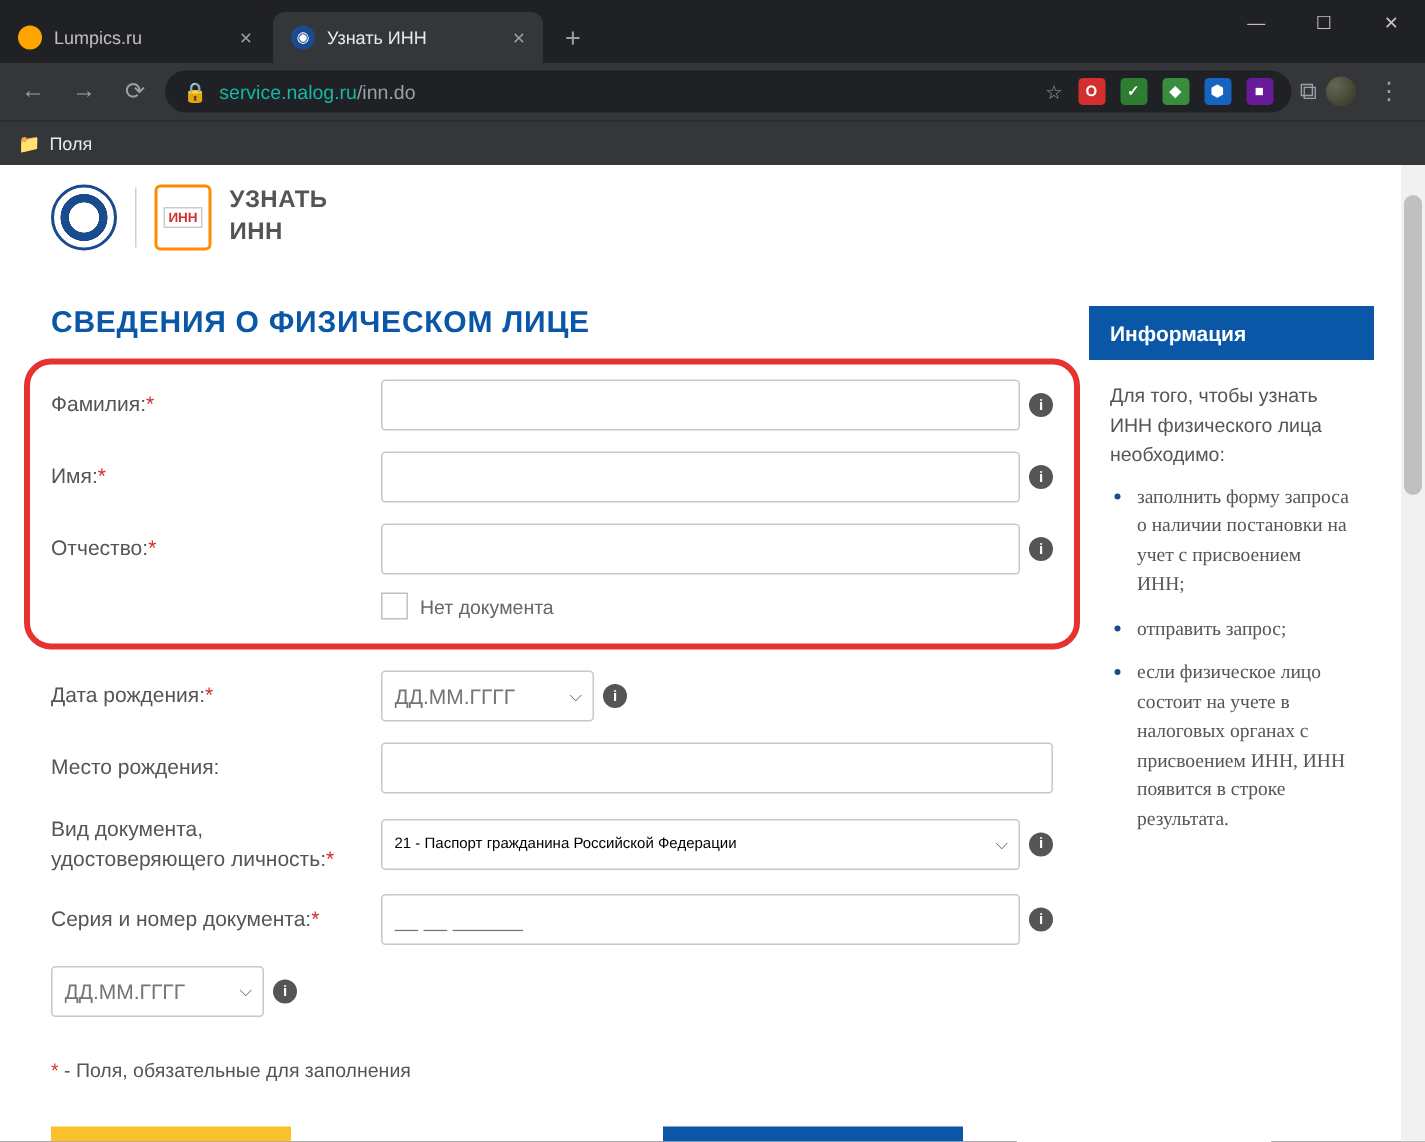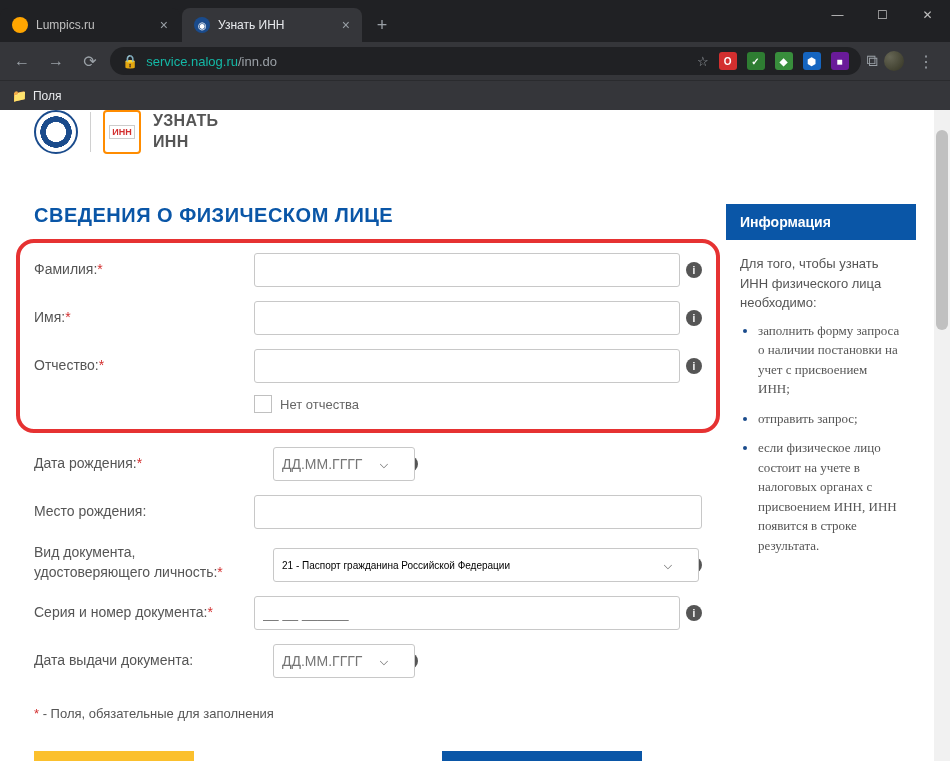--- a/index.html
+++ b/index.html
@@ -36,47 +36,47 @@
 .bm-icon { color: #8ab4f8; }
 
 
 .page-wrap { background: #fff; height: calc(100% - 110px); position: relative; }
 .page-scroll { position: absolute; right: 0; top: 0; bottom: 0; width: 16px; background: #f1f1f1; }
 .page-thumb { position: absolute; right: 2px; top: 20px; width: 12px; height: 200px; background: #c0c0c0; border-radius: 6px; }
 
 .content { padding: 0 0 0 0; height: 100%; overflow: hidden; }
 
 
-.site-header { height: 70px; background: #fff; display: flex; align-items: flex-start; padding: 0 34px; }
+.site-header { height: 70px; background: #fff; display: flex; align-items: center; padding: 0 34px; }
 .logo-block { display: flex; align-items: center; gap: 12px; }
 .logo1 { width: 44px; height: 44px; border: 2px solid #1a4b8c; border-radius: 50%; background: radial-gradient(circle, #fff 35%, #1a4b8c 36%, #1a4b8c 55%, #fff 56%); position: relative; }
 .logo-sep { width: 1px; height: 40px; background: #d0d0d0; }
 .logo2 { width: 38px; height: 44px; border: 2px solid #ff8c00; border-radius: 4px; position: relative; display:flex; align-items:center; justify-content:center; }
 .logo2-inn { font-size: 9px; font-weight: bold; color: #d32f2f; background:#fff; border:1px solid #ccc; padding:1px 2px; }
 .site-title { margin-left: 0; font-size: 16px; font-weight: 600; color: #555; letter-spacing: 0.3px; line-height:1.3; }
 
 
 .main { display: flex; padding: 24px 34px 0 34px; gap: 24px; }
 .form-col { flex: 1; }
 .sidebar { width: 190px; }
 
 h1.section { color: #0a56a7; font-size: 20px; font-weight: 700; letter-spacing: 0.5px; margin-bottom: 18px; text-transform: uppercase; }
 
 .highlight-box { border: 4px solid #e63232; border-radius: 18px; padding: 10px 14px 16px 14px; margin-left: -18px; margin-right: -18px; margin-top: -6px; }
 
 .form-row { display: flex; align-items: center; margin-bottom: 14px; min-height: 32px; }
-.form-row.tall { align-items: flex-end; }
+.form-row.tall { align-items: center; }
 .form-label { width: 220px; color: #555; font-size: 14px; line-height: 1.4; }
 .req { color: #d32f2f; }
 .form-control { flex: 1; display: flex; align-items: center; gap: 6px; }
 .input { flex: 1; height: 34px; border: 1px solid #c8c8c8; border-radius: 3px; padding: 0 8px; font-size: 10px; background: #fff; }
 .input.short { flex: none; width: 130px; }
 .input.mask { color: #999; font-size:14px;}
 .select-wrap { flex: 1; position: relative; }
-.select-wrap .input { width: 100%; padding-right: 24px; margin-left: 19px; }
+.select-wrap .input { width: 100%; padding-right: 24px; }
 .select-caret { position: absolute; right: 8px; top: 50%; transform: translateY(-50%); color: #666; font-size: 11px; pointer-events: none; }
 .info-ic { width: 16px; height: 16px; border-radius: 50%; background: #555; color: #fff; font-size: 10px; font-weight: bold; display: flex; align-items: center; justify-content: center; flex: none; }
 .checkbox-row { display: flex; align-items: center; gap: 8px; margin-left: 220px; margin-top: -2px; }
 .checkbox { width: 18px; height: 18px; border: 1px solid #c0c0c0; background: #fff; }
 .checkbox-label { font-size: 13px; color: #666; }
 
 .note { font-size: 13px; color: #555; margin-top: 28px; }
 .note .req { color: #d32f2f; }
 
 
@@ -180,21 +180,21 @@
           </div>
           <div class="form-row">
             <div class="form-label"><span>Отчество:</span><span class="req">*</span></div>
             <div class="form-control">
               <input class="input" value="" style="">
               <span class="info-ic">i</span>
             </div>
           </div>
           <div class="checkbox-row">
             <div class="checkbox"></div>
-            <span class="checkbox-label">Нет отчества</span>
+            <span class="checkbox-label">Нет документа</span>
           </div>
         </div>
 
         <div class="form-row" style="margin-top:14px">
           <div class="form-label"><span>Дата рождения:</span><span class="req">*</span></div>
           <div class="form-control">
             <div class="select-wrap" style="flex:none;width:142px">
               <input class="input short mask" style="width: 142px;" placeholder="ДД.ММ.ГГГГ">
               <span class="select-caret">⌵</span>
             </div>
@@ -222,21 +222,20 @@
 
         <div class="form-row">
           <div class="form-label"><span>Серия и номер документа:</span><span class="req">*</span></div>
           <div class="form-control">
             <input class="input mask" placeholder="__ __ ______" style="">
             <span class="info-ic">i</span>
           </div>
         </div>
 
         <div class="form-row">
-          <div class="form-label">Дата выдачи документа:</div>
           <div class="form-control">
             <div class="select-wrap" style="flex:none;width:142px">
               <input class="input short mask" style="width: 142px;" placeholder="ДД.ММ.ГГГГ">
               <span class="select-caret">⌵</span>
             </div>
             <span class="info-ic">i</span>
           </div>
         </div>
 
         <div class="note"><span class="req">* </span>- Поля, обязательные для заполнения</div>

